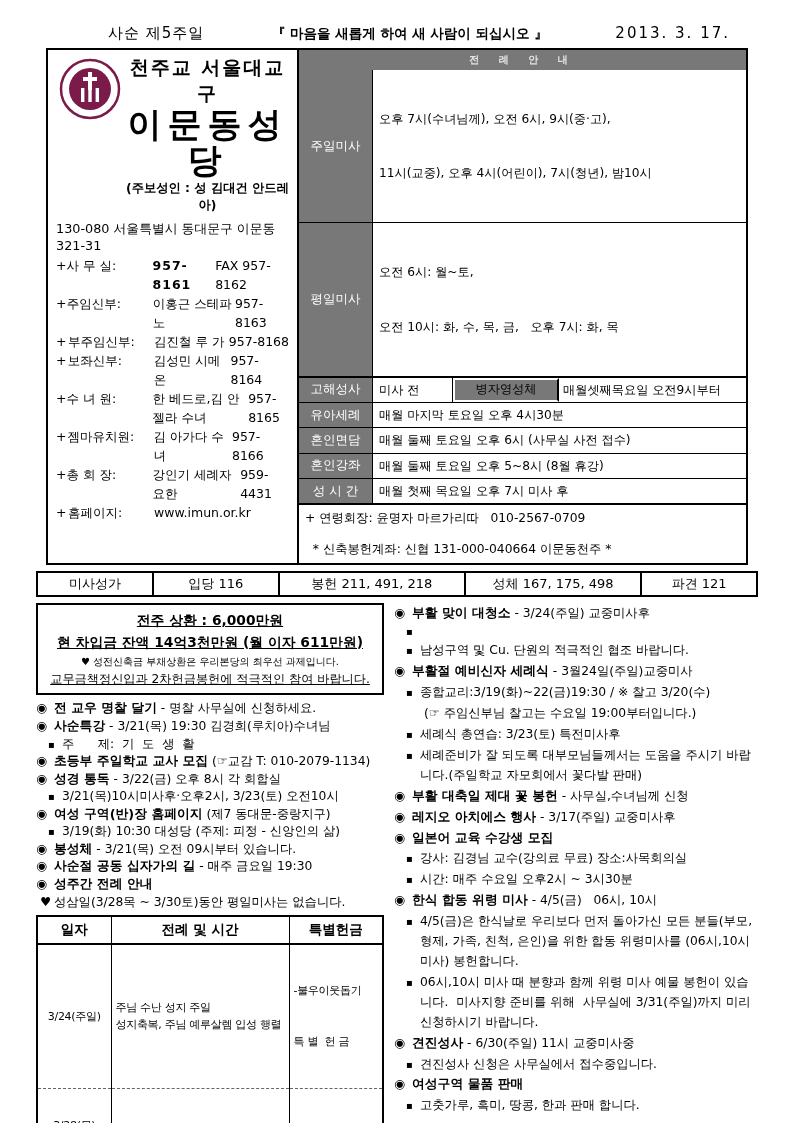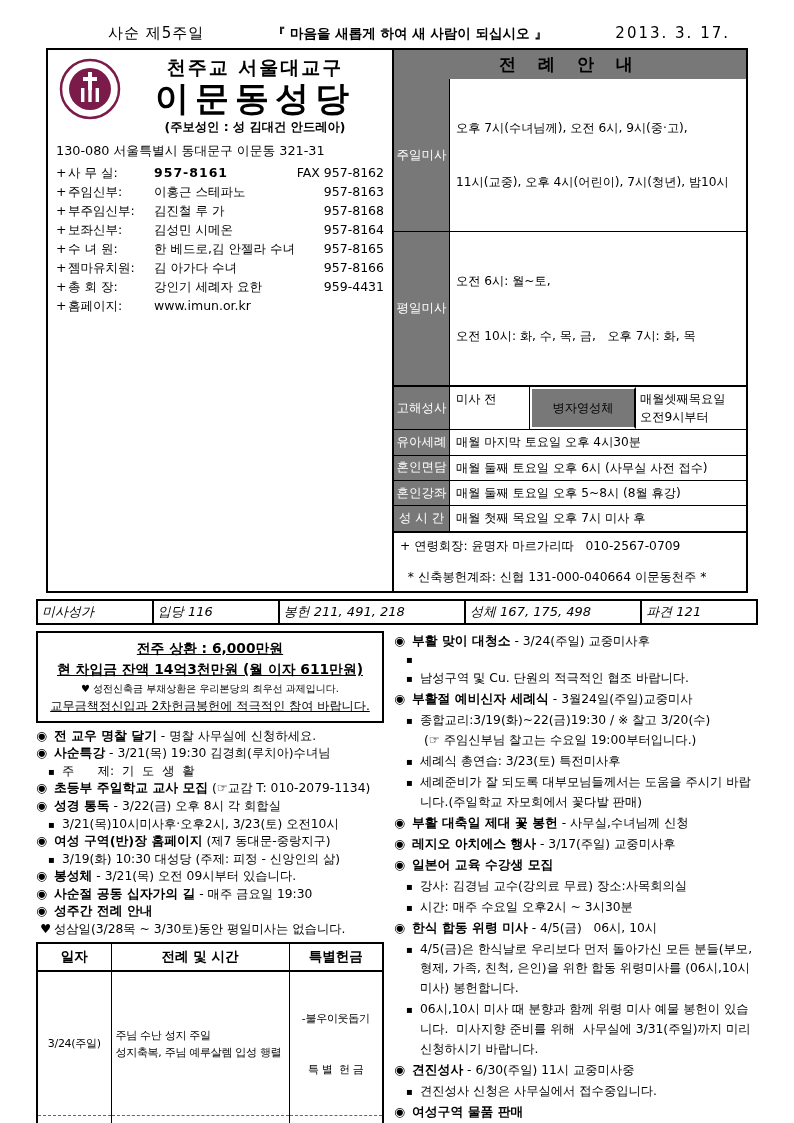--- a/index.html
+++ b/index.html
@@ -13,55 +13,55 @@
   .page { padding:24px 36px 0 36px; }
 
   
   .top-strip { display:flex; align-items:baseline; margin-bottom:5px; }
   .top-season { font-size:15px; margin-left:72px; letter-spacing:1px; }
   .top-motto  { flex:1; text-align:center; font-weight:bold; font-size:13.5px; }
   .top-date   { font-size:15px; margin-right:28px; letter-spacing:2px; }
 
   
   .header-box { border:2px solid #000; display:flex; margin:0 10px; }
-  .hb-left { width:344px; padding:5px 8px 4px 8px; }
+  .hb-left { width:249px; padding:5px 8px 4px 8px; }
   .hb-title-row { display:flex; align-items:flex-start; }
   .seal { width:64px; height:64px; flex:0 0 auto; margin:2px 4px 0 2px; }
   .hb-names { flex:1; text-align:center; }
   .diocese { font-weight:bold; font-size:19px; letter-spacing:2px; }
   .parish  { font-weight:bold; font-size:34px; letter-spacing:6px; line-height:1.05; }
   .patron  { font-weight:bold; font-size:12.3px; margin-top:2px; }
   .address { font-size:12.8px; margin:7px 0 3px 0; white-space:pre-wrap; }
   .c-row { display:flex; line-height:19px; white-space:pre-wrap; }
   .c-plus { width:12px; }
   .c-label { min-width:86px; }
   .c-name { }
   .c-phone { margin-left:auto; }
   .t-bold .c-name { font-weight:bold; letter-spacing:1px; }
 
   .hb-right { flex:1; border-left:2px solid #000; display:flex; flex-direction:column; }
-  .lt-title { background:var(--cell-gray); color:#000000; font-weight:bold; text-align:center;
-              font-size:17px; letter-spacing:8px; padding:3px 0; }
+  .lt-title { background:var(--cell-gray); color:#e5e5e5; font-weight:bold; text-align:center;
+              font-size:10px; letter-spacing:8px; padding:3px 0; }
   .lt-row { display:flex; border-top:1px solid #000; align-items:stretch; }
   .lt-row.thick { border-top:2px solid #000; }
-  .lt-label { width:56px; background:var(--cell-gray); color:#fff; display:flex;
+  .lt-label { width:74px; background:var(--cell-gray); color:#fff; display:flex;
               align-items:center; justify-content:center; font-size:12.5px;
               border-right:1px solid #000; text-align:center; flex:0 0 auto; }
   .lt-val { flex:1; padding:3px 6px; line-height:1.5; font-size:12.2px; white-space:pre-wrap; }
   .conf-val { flex:0 0 80px; border-right:1px solid #000; }
   .lt-sick { flex:0 0 106px; background:var(--cell-gray); color:#000000; display:flex;
              align-items:center; justify-content:center; font-size:12.2px;
              border:2px solid #fff; border-right-color:#000; margin-right:-2px; }
   .lt-notes { border-top:2px solid #000; padding:4px 6px; line-height:1.55;
               font-size:12.3px; white-space:pre-wrap; flex:1; display:flex;
               flex-direction:column; justify-content:center;gap:12px; }
 
   
   .hymns { display:flex; border:2px solid #000; margin:6px 0 0 0; }
-  .hy-cell { text-align:left; padding:2px 4px; font-size:13px; white-space:pre-wrap;font-style:italic; }
+  .hy-cell { text-align:center; padding:2px 4px; font-size:13px; white-space:pre-wrap; }
   .hy-cell + .hy-cell { border-left:2px solid #000; }
   .hy-0 { flex:1.05; } .hy-1 { flex:1.15; } .hy-2 { flex:1.75; } .hy-3 { flex:1.65; } .hy-4 { flex:1.05; }
 
   
   .main { display:flex; gap:10px; margin-top:6px; align-items:flex-start; }
   .col-left { width:348px; flex:0 0 auto; }
   .col-right { flex:1; min-width:0; }
 
   .debt-box { border:2px solid #000; text-align:center; padding:5px 2px; line-height:1.55; }
   .debt1, .debt2 { font-weight:bold; font-size:13.8px; text-decoration:underline; }
@@ -83,21 +83,21 @@
   .hw { width:100%; border-collapse:collapse; border:2px solid #000; margin-top:5px;
         table-layout:fixed; }
   .hw th { font-weight:bold; font-size:13.5px; padding:4px 2px; border-bottom:2px solid #000;
            border-right:1px solid #000; }
   .hw td { font-size:11px; padding:3px 4px; border-right:1px solid #000; vertical-align:middle;
            letter-spacing:-0.3px; line-height:1.55; }
   .hw th:last-child, .hw td:last-child { border-right:none;margin-top:32px; }
   .hw col.c-date { width:74px; } .hw col.c-rite { width:auto; } .hw col.c-off { width:94px; }
   .hw tbody tr + tr td { border-top:1px dashed #666; }
   .hw .d { text-align:center; }
-  .hw .off { text-align:center; white-space:pre-wrap; }
+  .hw .off { text-align:left; white-space:pre-wrap; }
   .hw .line { white-space:pre-wrap; }
 </style>
 </head>
 <body>
 
 <div class="page">
 
   <div class="top-strip">
     <span class="top-season">사순 제5주일</span>
     <span class="top-motto">『 마음을 새롭게 하여 새 사람이 되십시오 』</span>

